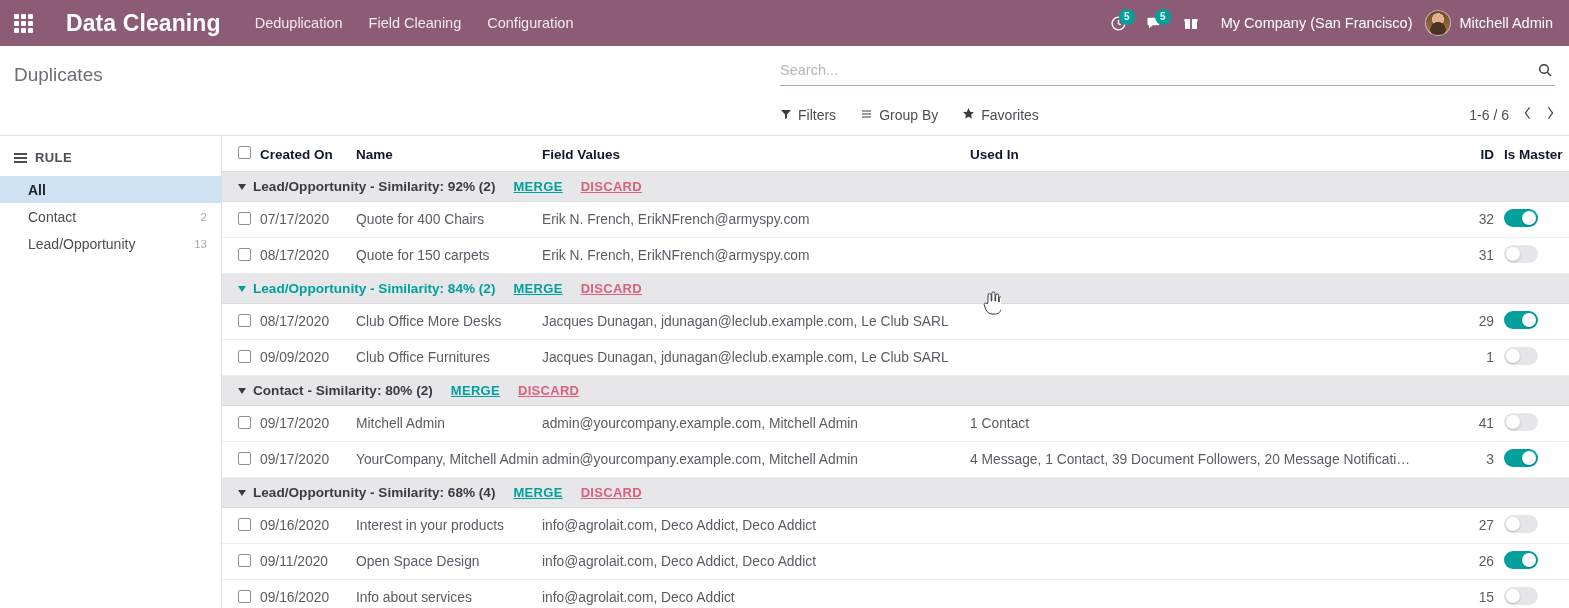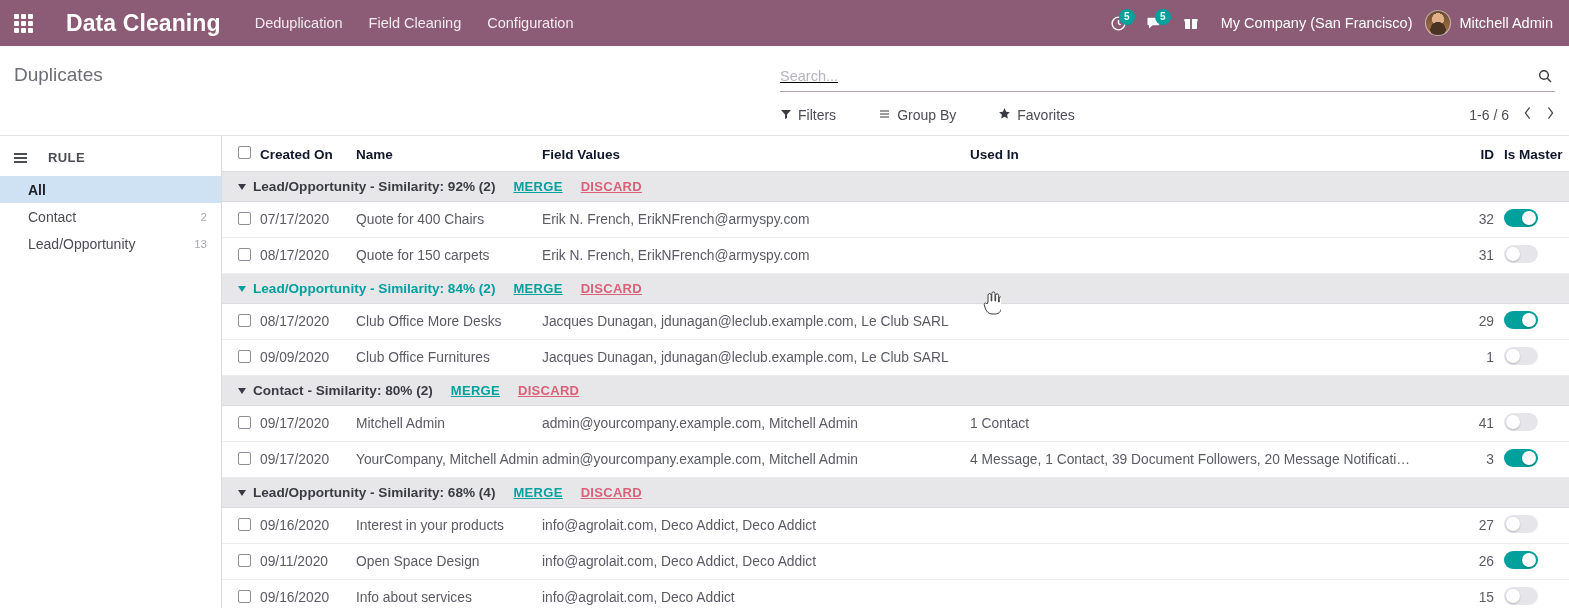--- a/index.html
+++ b/index.html
@@ -80,62 +80,62 @@
   .control {
     height: 90px; background: #ffffff;
     border-bottom: 1px solid #e3e3e6;
     position: relative;
   }
   .page-title {
     position: absolute; left: 14px; top: 18px;
     font-size: 19px; color: #6d6d78;
   }
   .searchwrap {
-    position: absolute; left: 780px; top: 20px; width: 775px; text-decoration: underline;
+    position: absolute; left: 780px; top: 14px; width: 775px;
   }
   .searchrow {
     display: flex; align-items: center;
     border-bottom: 1px solid #b8a0ae;
     padding-bottom: 5px;
   }
   .searchrow input {
     flex: 1; border: none; outline: none;
     font-size: 14.5px; color: #3b3b44;
     font-family: "Liberation Sans", sans-serif;
     background: transparent;
   }
   .searchrow input::placeholder { color: #b5b5bd; }
   .search-btn {
     width: 20px; height: 20px; cursor: pointer;
     display: flex; align-items: center; justify-content: center;
   }
   .filterrow {
     position: absolute; left: 780px; top: 60px; width: 775px;
-    display: flex; align-items: center; gap: 18px;
+    display: flex; align-items: center;
   }
   .fbtn {
     display: flex; align-items: center; gap: 6px;
     font-size: 14px; color: #4c4c55; margin-right: 24px;
     cursor: pointer; white-space: nowrap;
   }
   .pager {
     margin-left: auto; display: flex; align-items: center; gap: 14px;
     font-size: 14px; color: #4c4c55;
   }
   .pagerbtn { cursor: pointer; color: #4c4c55; font-size: 15px; }
 
   
   .content { display: flex; height: 472px; }
 
   .sidebar {
     width: 222px; border-right: 1px solid #dcdce0;
     background: #fff; padding-top: 14px;
   }
   .side-head {
-    display: flex; align-items: center; gap: 21px;
+    display: flex; align-items: center; gap: 8px;
     padding: 0 0 0 14px; margin-bottom: 11px;
     font-size: 13px; font-weight: bold; color: #4c4c55;
     letter-spacing: .4px;
   }
   .burger { display: inline-flex; flex-direction: column; gap: 2px; }
   .burger i { width: 13px; height: 2px; background: #4c4c55; display: block; }
   .side-item {
     height: 27px; display: flex; align-items: center;
     padding: 0 14px 0 28px; font-size: 14px; color: #4c4c55;
     cursor: pointer;

